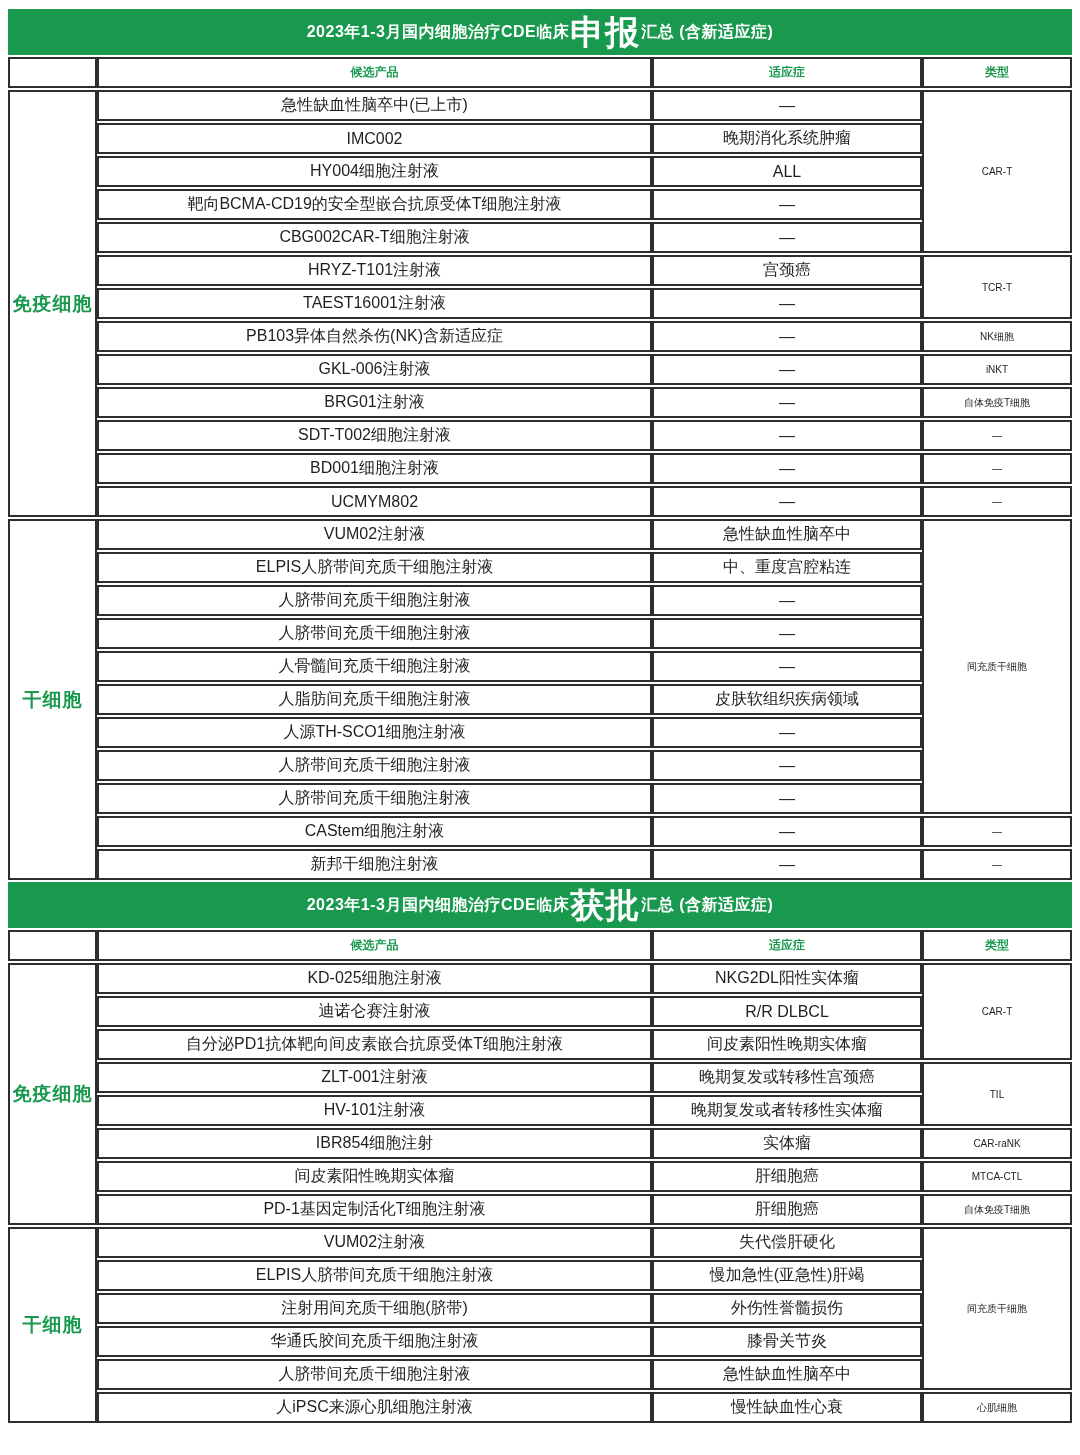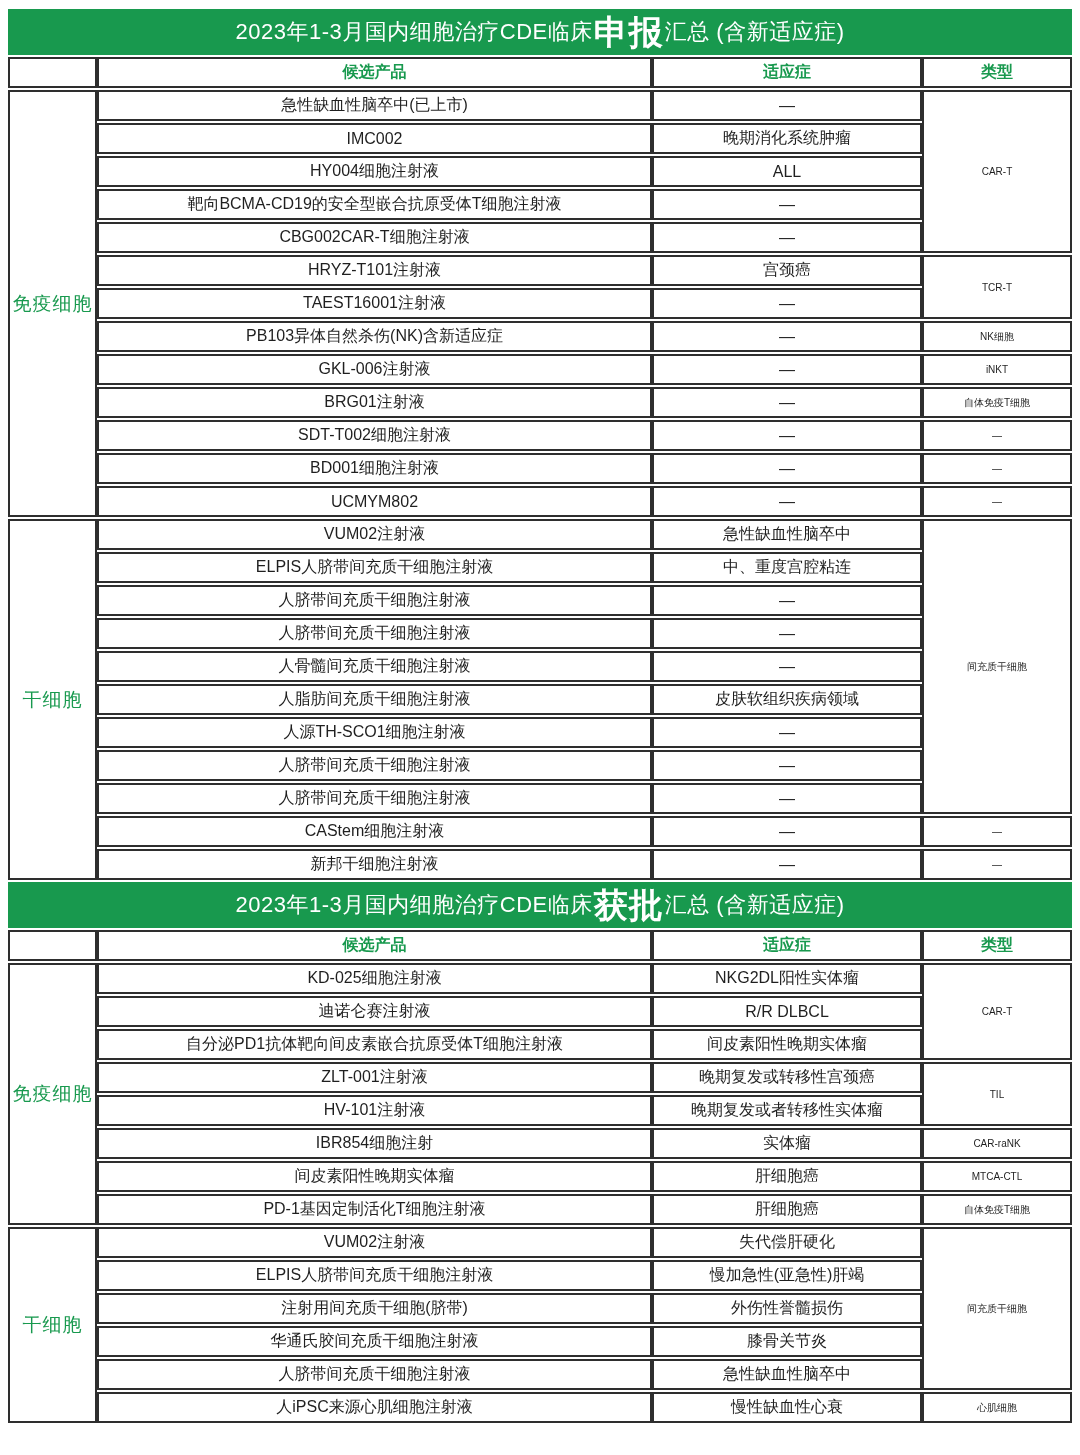--- a/index.html
+++ b/index.html
@@ -10,42 +10,42 @@
     -webkit-font-smoothing:antialiased;
   }
   .page{padding:9px 8px 0 8px;}
   .tbl{margin:0 0 0 0;}
   .band{
     width:1064px;height:46px;
     background:#18994e;color:#ffffff;
     display:flex;align-items:center;justify-content:center;
     white-space:nowrap;
   }
-  .t-pre,.t-suf{font-size:22px;font-weight:normal;letter-spacing:0.5px;}
+  .t-pre,.t-suf{font-size:16px;font-weight:bold;letter-spacing:0.5px;}
   .t-emph{font-size:34px;font-weight:bold;letter-spacing:1px;line-height:1;padding:0 1px;}
   table{
     border-collapse:separate;border-spacing:0 2px;
     table-layout:fixed;width:1064px;
   }
   th,td{
     box-sizing:border-box;
     border:2px solid #2e2e2e;
     text-align:center;vertical-align:middle;
     padding:1px 2px;
     height:31px;
     font-size:16px;
     overflow:hidden;white-space:nowrap;
     background:#ffffff;
   }
   th.corner{background:#ffffff;}
   th.colhead{
-    color:#18994e;font-weight:bold;font-size:16px;
+    color:#18994e;font-weight:bold;font-size:12px;
   }
   td.group{
-    color:#18994e;font-weight:normal;font-size:19px;
+    color:#18994e;font-weight:bold;font-size:19px;
     letter-spacing:1px;
   }
   td.type{font-size:10px;}
 </style>
 </head>
 <body>
 
 <div class="page" id="root">
     <section class="tbl">
     <div class="band">

